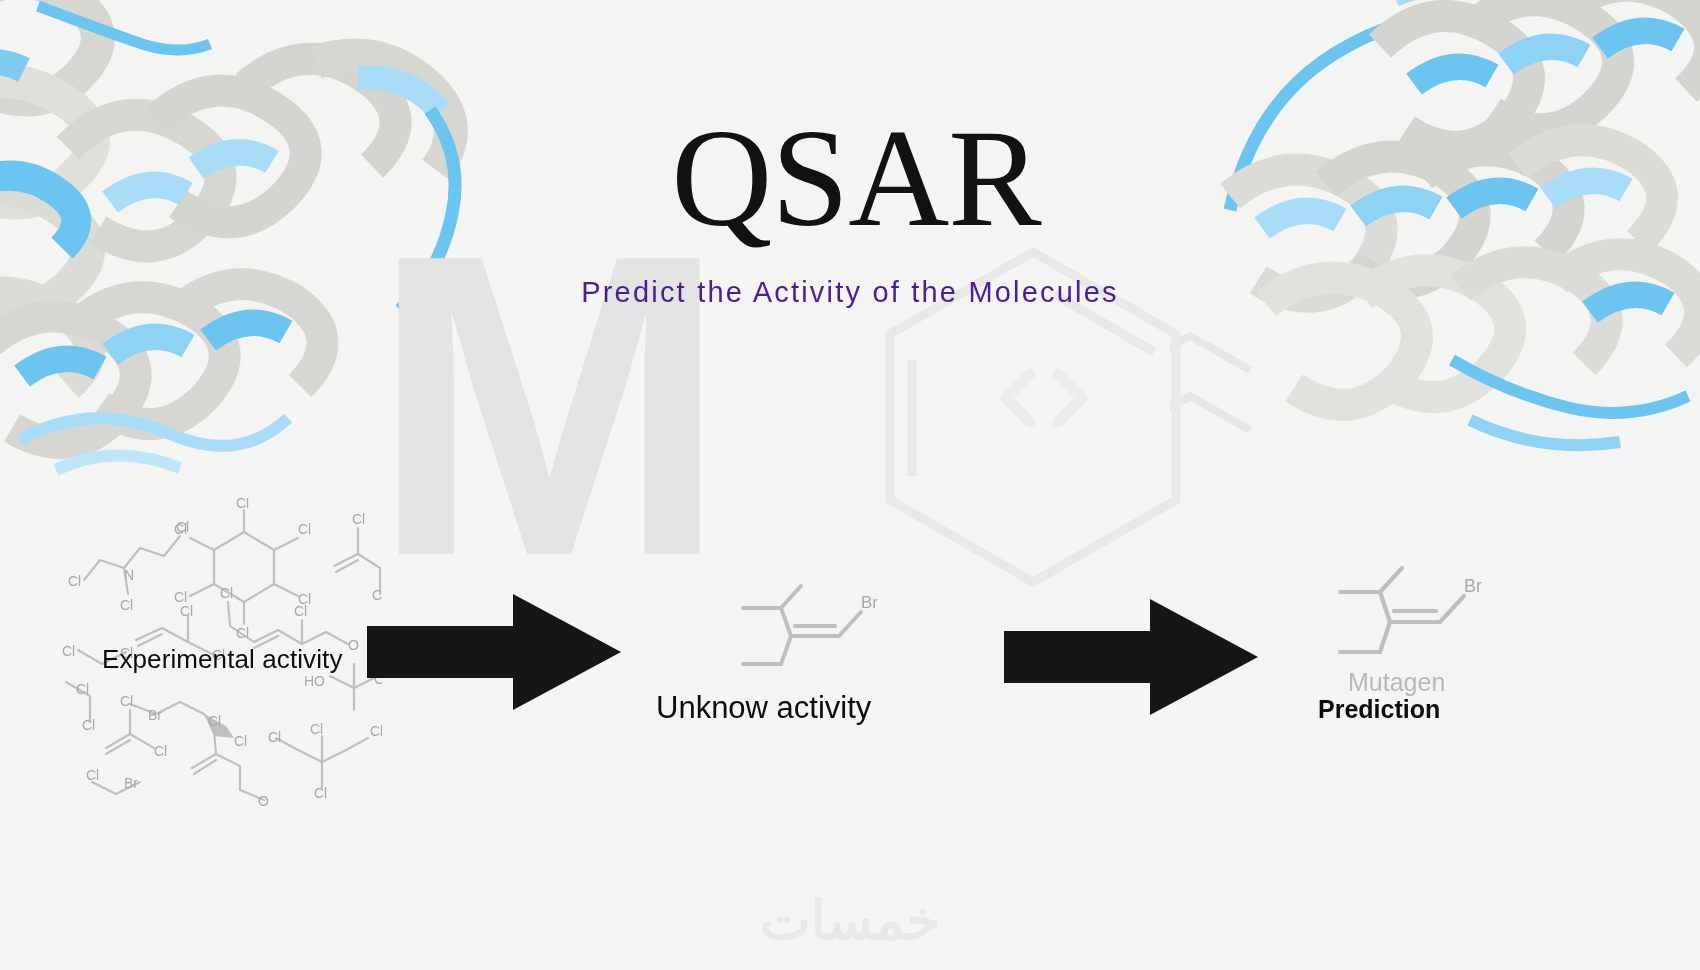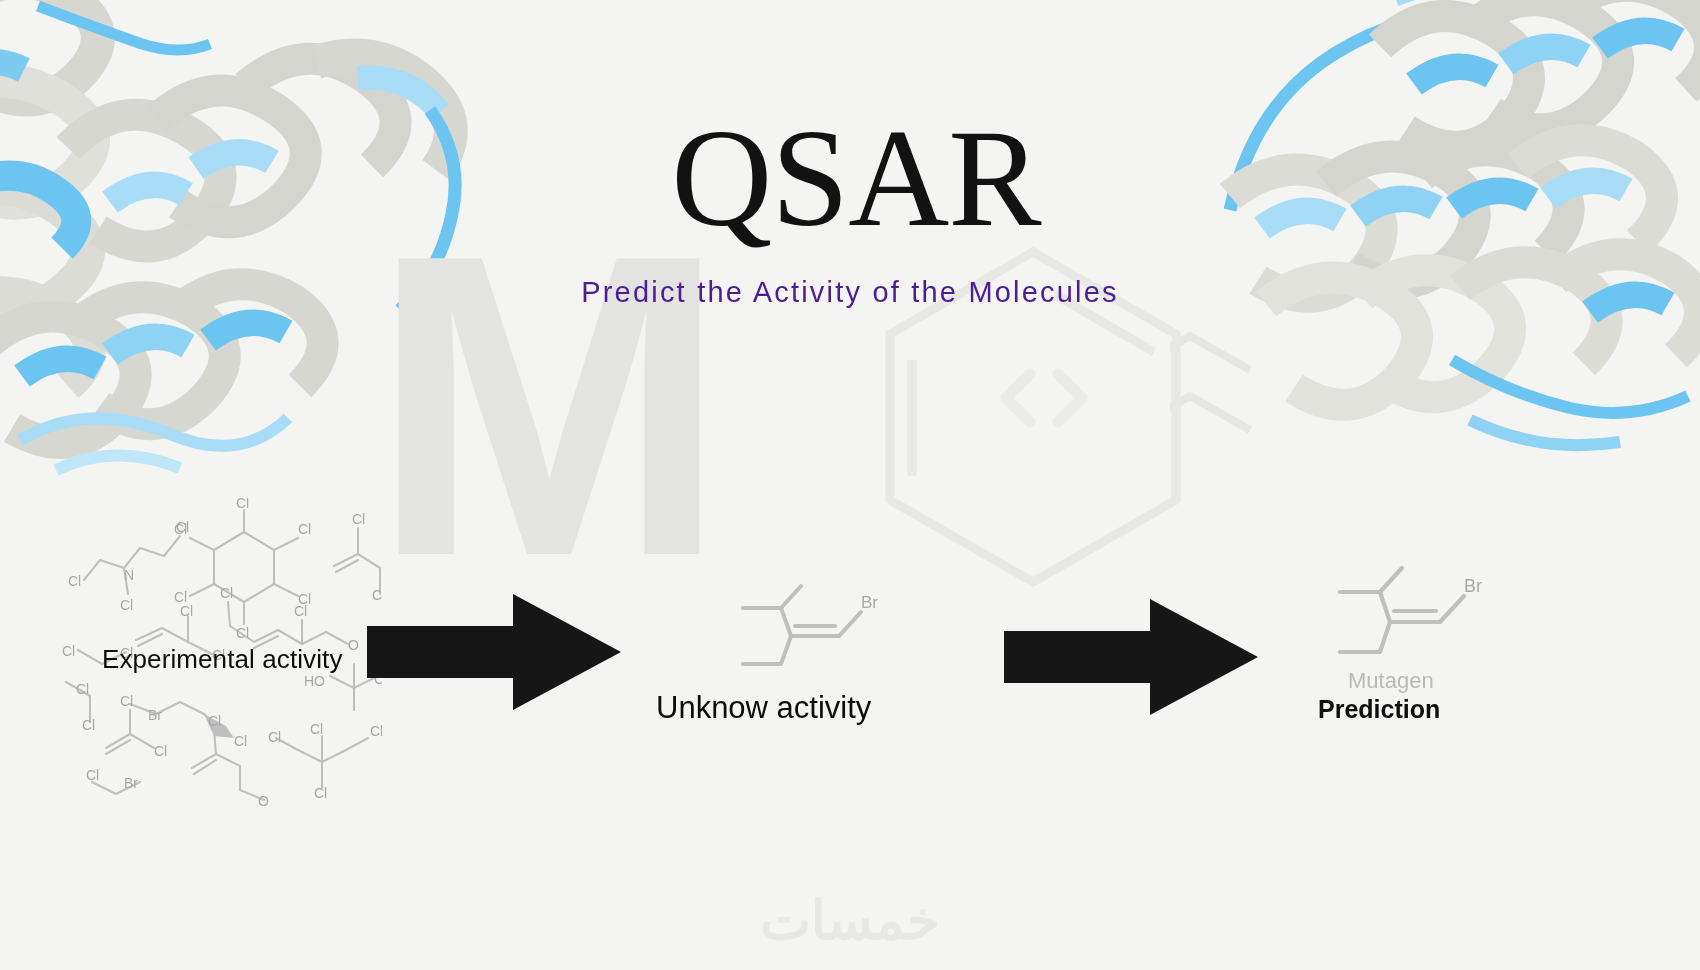--- a/index.html
+++ b/index.html
@@ -87,21 +87,21 @@
     font-weight:400;
     color:#0d0d0d;
     white-space:nowrap;
   }
 
   
   .mol-right { position:absolute; left:1330px; top:560px; }
   .label-mutagen {
     position:absolute;
     left:1348px; top:668px;
-    font-size:22px;
+    font-size:25px;
     font-weight:400;
     color:#b9b9b9;
     white-space:nowrap;
   }
   .label-prediction {
     position:absolute;
     left:1318px; top:695px;
     font-size:25px;
     font-weight:700;
     color:#0d0d0d;

